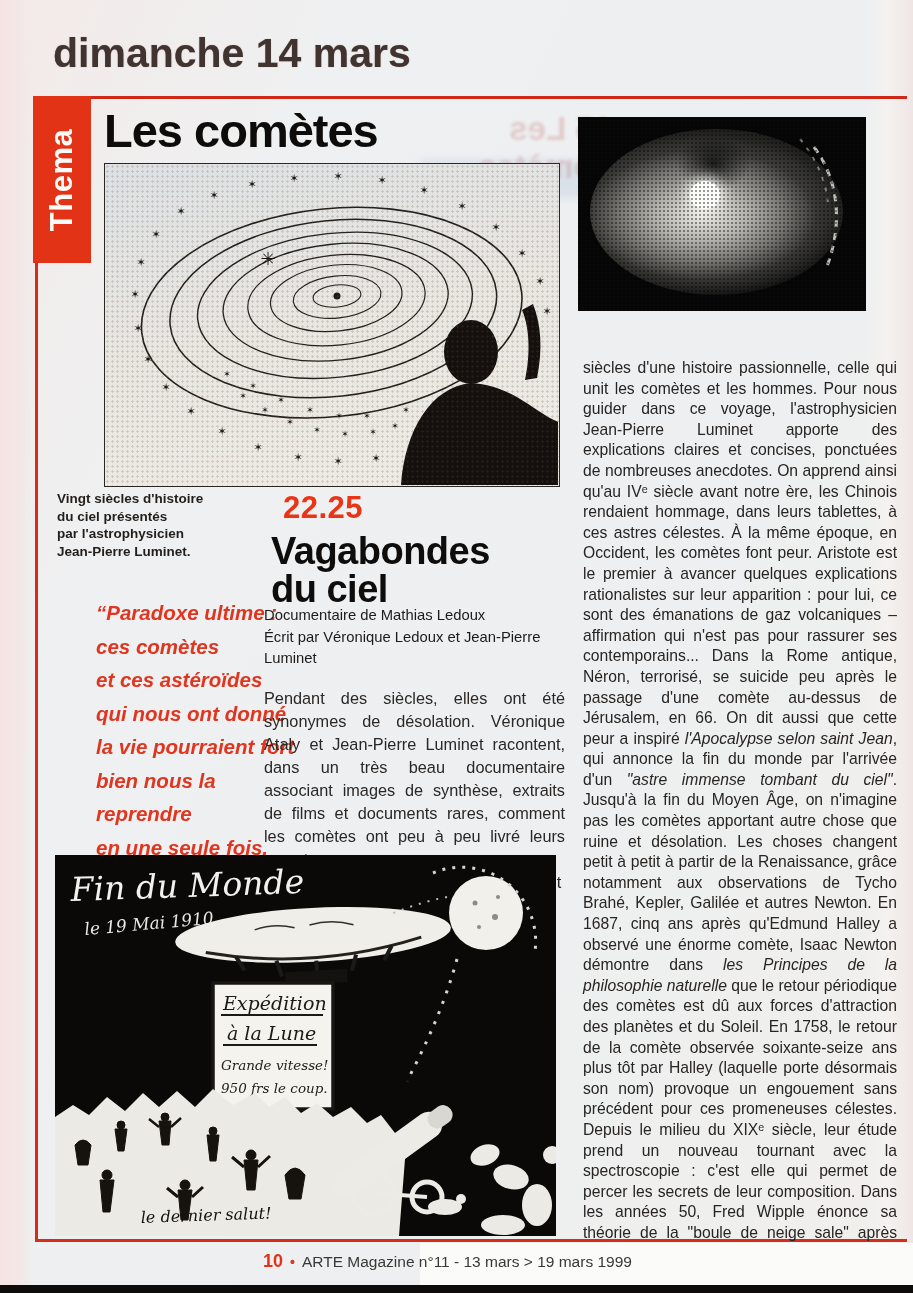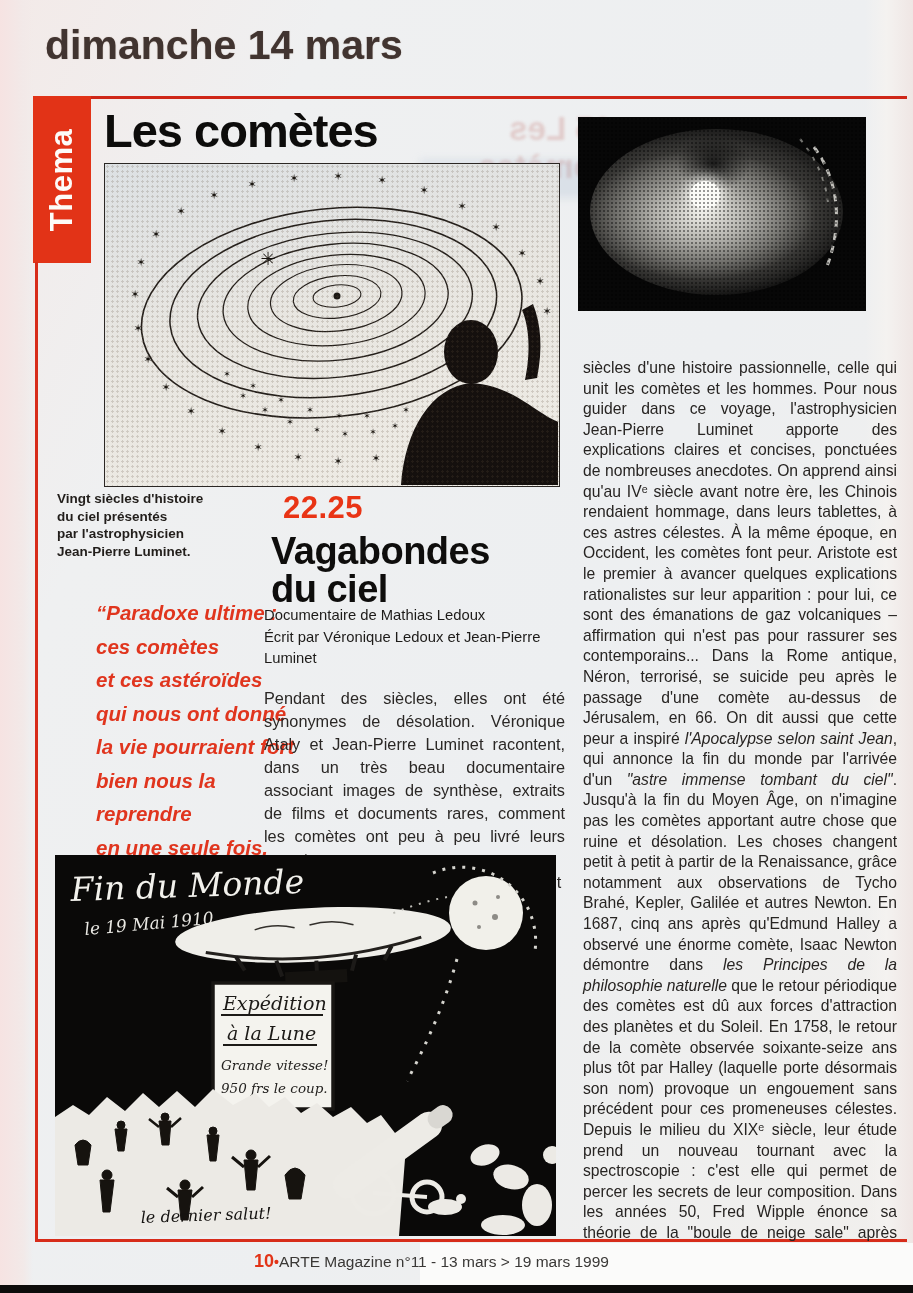--- a/index.html
+++ b/index.html
@@ -8,21 +8,21 @@
     background:linear-gradient(115deg,#f3eae8 0%,#eff0f1 22%,#edeff1 58%,#f1efec 100%);
     font-family:"Liberation Sans",sans-serif;overflow:hidden;
   }
   .edge-left{position:absolute;left:0;top:0;width:33px;height:100%;
     background:linear-gradient(to right,#f6e3e2,#f2e9e8 70%,rgba(242,233,232,0));}
   .edge-right{position:absolute;right:0;top:0;width:48px;height:100%;
     background:linear-gradient(to left,#efe6e4,#f4f2f0 55%,rgba(244,242,240,0));}
   .preline{white-space:pre-line;}
   .it{font-style:italic;}
 
-  .date{position:absolute;left:45px;top:22px;margin:0;
+  .date{position:absolute;left:45px;top:22px;margin:8px;
     font-size:41px;font-weight:800;letter-spacing:0px;color:#413430;
     text-shadow:0 0 1px rgba(110,80,60,.55);}
 
   .rule-top{position:absolute;left:33px;top:96px;width:874px;height:3px;background:#cf2718;}
   .rule-left{position:absolute;left:35px;top:262px;width:3px;height:979px;background:#d72c1a;}
   .rule-bottom{position:absolute;left:35px;top:1239px;width:872px;height:3px;background:#d72c1a;}
   .bottombar{position:absolute;left:0;top:1285px;width:913px;height:8px;background:#0d0c0b;}
 
   .thema{position:absolute;left:33px;top:96px;width:58px;height:167px;background:#e23317;}
   .thema-t{position:absolute;left:50%;top:50%;
@@ -81,21 +81,21 @@
 
   
   .findumonde{position:absolute;left:55px;top:855px;width:501px;height:381px;margin:0;background:#090808;}
   .findumonde svg{position:absolute;inset:0;}
   .fdm-hand{font-family:"DejaVu Serif",serif;font-style:italic;}
 
   .article{position:absolute;left:583px;top:358px;width:314px;
     font-size:15.7px;line-height:20.6px;color:#272422;text-align:justify;}
 
   .footer-band{position:absolute;left:420px;top:1243px;width:493px;height:42px;background:#fbfbfa;}
-  .footer{position:absolute;left:254px;top:1251px;display:flex;align-items:baseline;gap:0;
+  .footer{position:absolute;left:263px;top:1251px;display:flex;align-items:baseline;gap:7px;
     font-size:15.5px;color:#3a3836;}
   .pnum{font-size:18px;font-weight:800;color:#e23317;}
   .fsep{color:#e23317;font-size:14px;font-weight:800;}
 </style>
 </head>
 <body>
 
 <div class="page">
   <div class="edge-left"></div>
   <div class="edge-right"></div>

